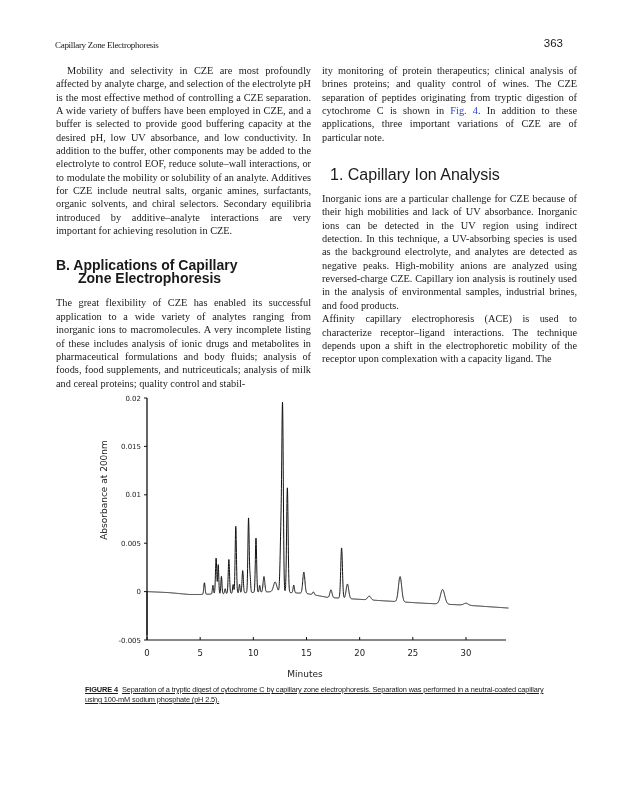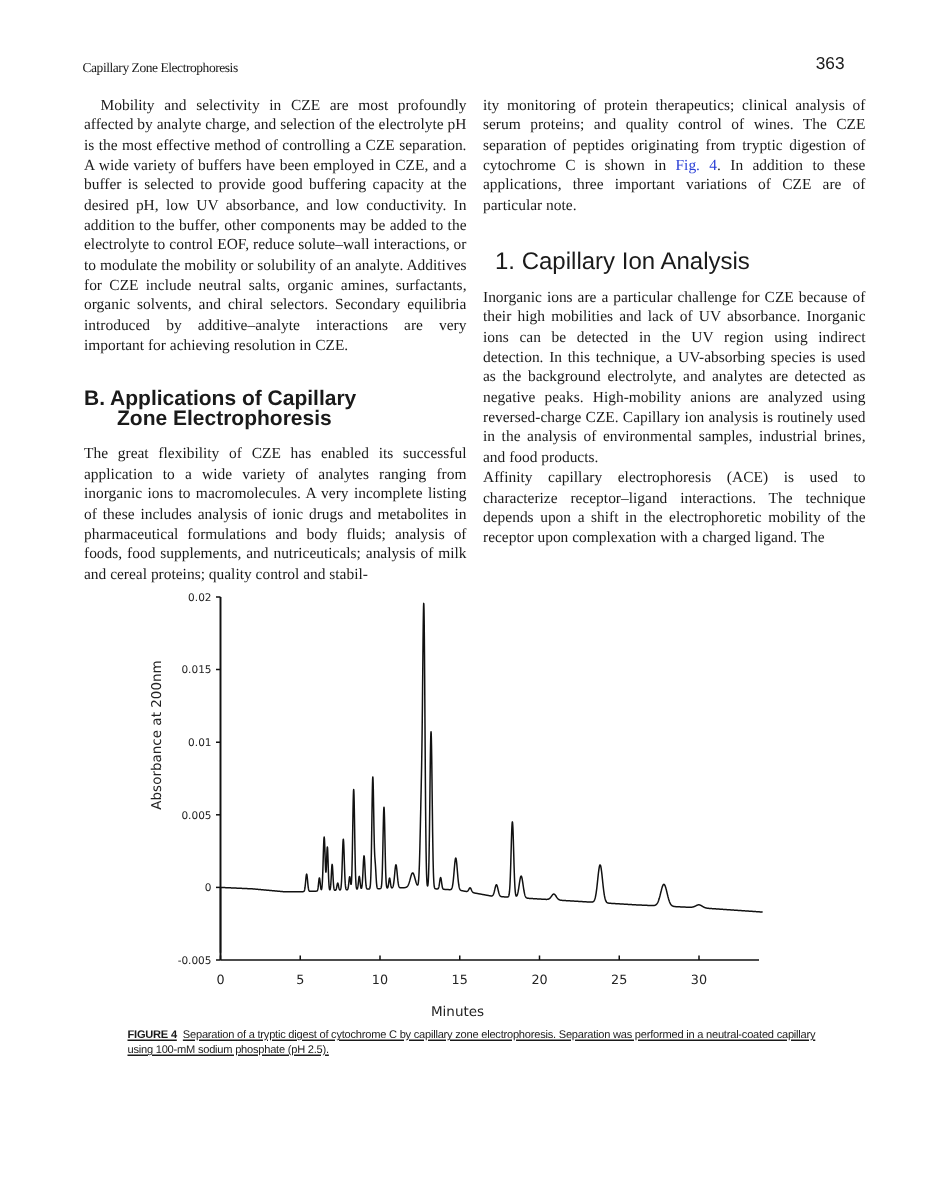--- a/index.html
+++ b/index.html
@@ -31,24 +31,24 @@
 <div class="col col-left">
   <p class="indent">Mobility and selectivity in CZE are most profoundly affected by analyte charge, and selection of the electrolyte pH is the most effective method of controlling a CZE separation. A wide variety of buffers have been employed in CZE, and a buffer is selected to provide good buffering capacity at the desired pH, low UV absorbance, and low conductivity. In addition to the buffer, other components may be added to the electrolyte to control EOF, reduce solute–wall interactions, or to modulate the mobility or solubility of an analyte. Additives for CZE include neutral salts, organic amines, surfactants, organic solvents, and chiral selectors. Secondary equilibria introduced by additive–analyte interactions are very important for achieving resolution in CZE.</p>
   <h2 class="sec">
     <span>B. Applications of Capillary</span><br>
     <span style="padding-left:11px">Zone Electrophoresis</span>
   </h2>
   <p>The great flexibility of CZE has enabled its successful application to a wide variety of analytes ranging from inorganic ions to macromolecules. A very incomplete listing of these includes analysis of ionic drugs and metabolites in pharmaceutical formulations and body fluids; analysis of foods, food supplements, and nutriceuticals; analysis of milk and cereal proteins; quality control and stabil-</p>
 </div>
 
 <div class="col col-right">
-  <p><span>ity monitoring of protein therapeutics; clinical analysis of serum proteins; and quality control of wines. The CZE separation of peptides originating from tryptic digestion of cytochrome C is shown in </span><span class="figref">Fig. 4</span><span>. In addition to these applications, three important variations of CZE are of particular note.</span></p>
+  <p><span>ity monitoring of protein therapeutics; clinical analysis of brines proteins; and quality control of wines. The CZE separation of peptides originating from tryptic digestion of cytochrome C is shown in </span><span class="figref">Fig. 4</span><span>. In addition to these applications, three important variations of CZE are of particular note.</span></p>
   <h3 class="sub">1. Capillary Ion Analysis</h3>
   <p>Inorganic ions are a particular challenge for CZE because of their high mobilities and lack of UV absorbance. Inorganic ions can be detected in the UV region using indirect detection. In this technique, a UV-absorbing species is used as the background electrolyte, and analytes are detected as negative peaks. High-mobility anions are analyzed using reversed-charge CZE. Capillary ion analysis is routinely used in the analysis of environmental samples, industrial brines, and food products.</p>
-  <p>Affinity capillary electrophoresis (ACE) is used to characterize receptor–ligand interactions. The technique depends upon a shift in the electrophoretic mobility of the receptor upon complexation with a charged ligand. The</p>
+  <p>Affinity capillary electrophoresis (ACE) is used to characterize receptor–ligand interactions. The technique depends upon a shift in the electrophoretic mobility of the receptor upon complexation with a capacity ligand. The</p>
 </div>
 
 <div id="chart-wrap">
   <svg id="chart" width="617" height="300">
     <g id="y-axis">
         <line x1="147" y1="18" x2="147" y2="260" stroke="#111" stroke-width="1.3"></line>
         <line x1="144" y1="260" x2="147" y2="260" stroke="#111" stroke-width="1"></line>
         <text x="141" y="262.5" text-anchor="end" class="tick-label">-0.005</text>
         <line x1="144" y1="211.6" x2="147" y2="211.6" stroke="#111" stroke-width="1"></line>
         <text x="141" y="214.1" text-anchor="end" class="tick-label">0</text>

